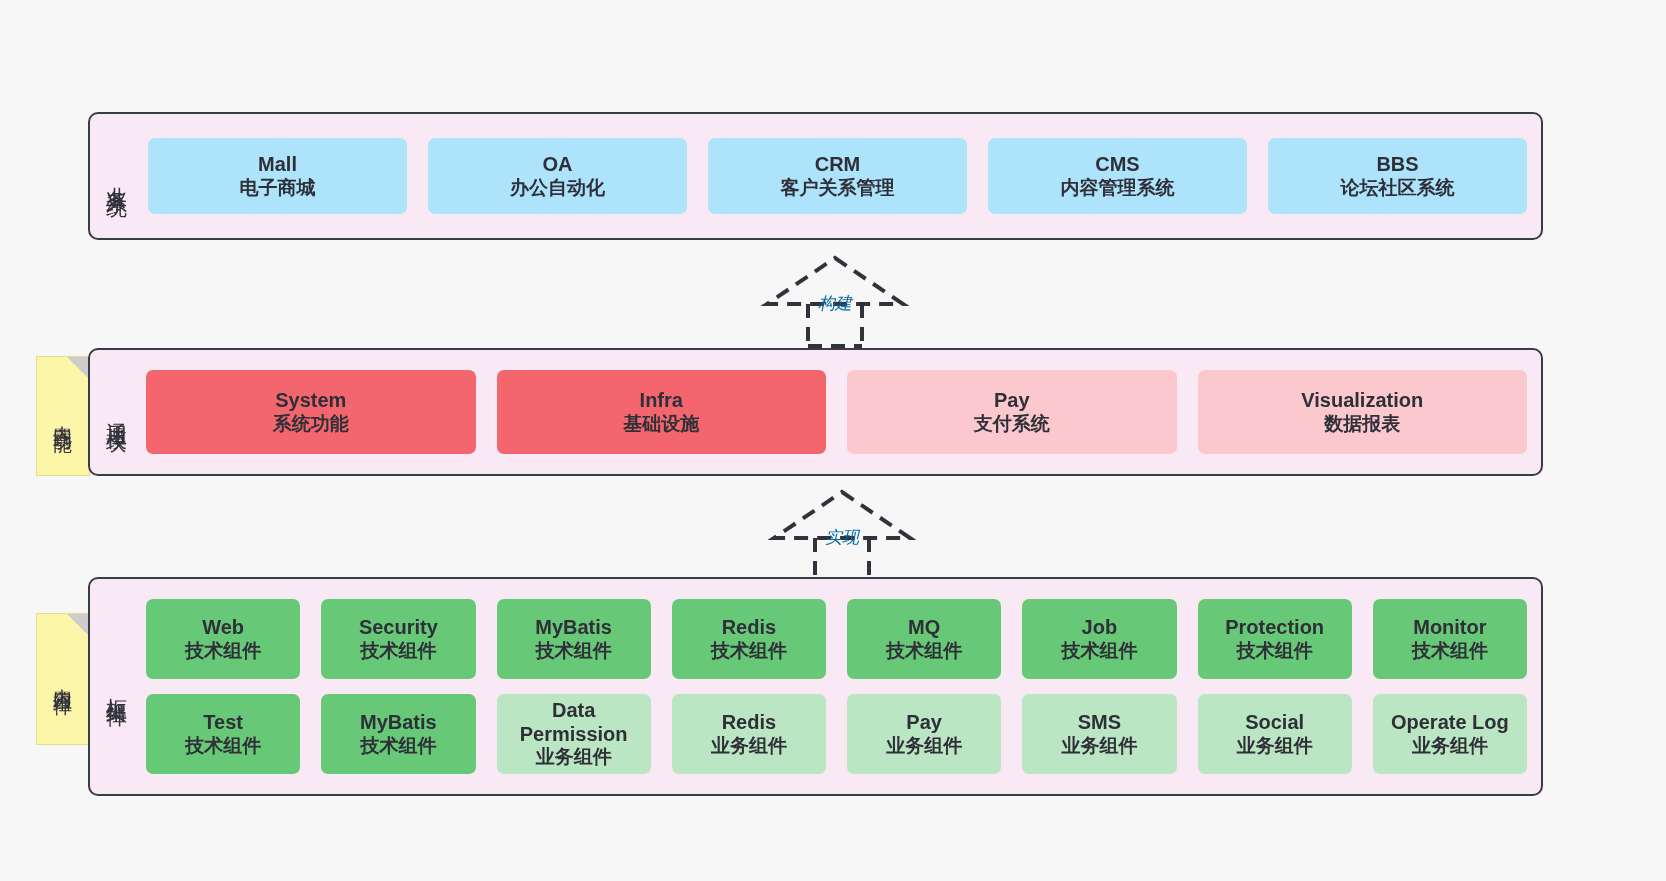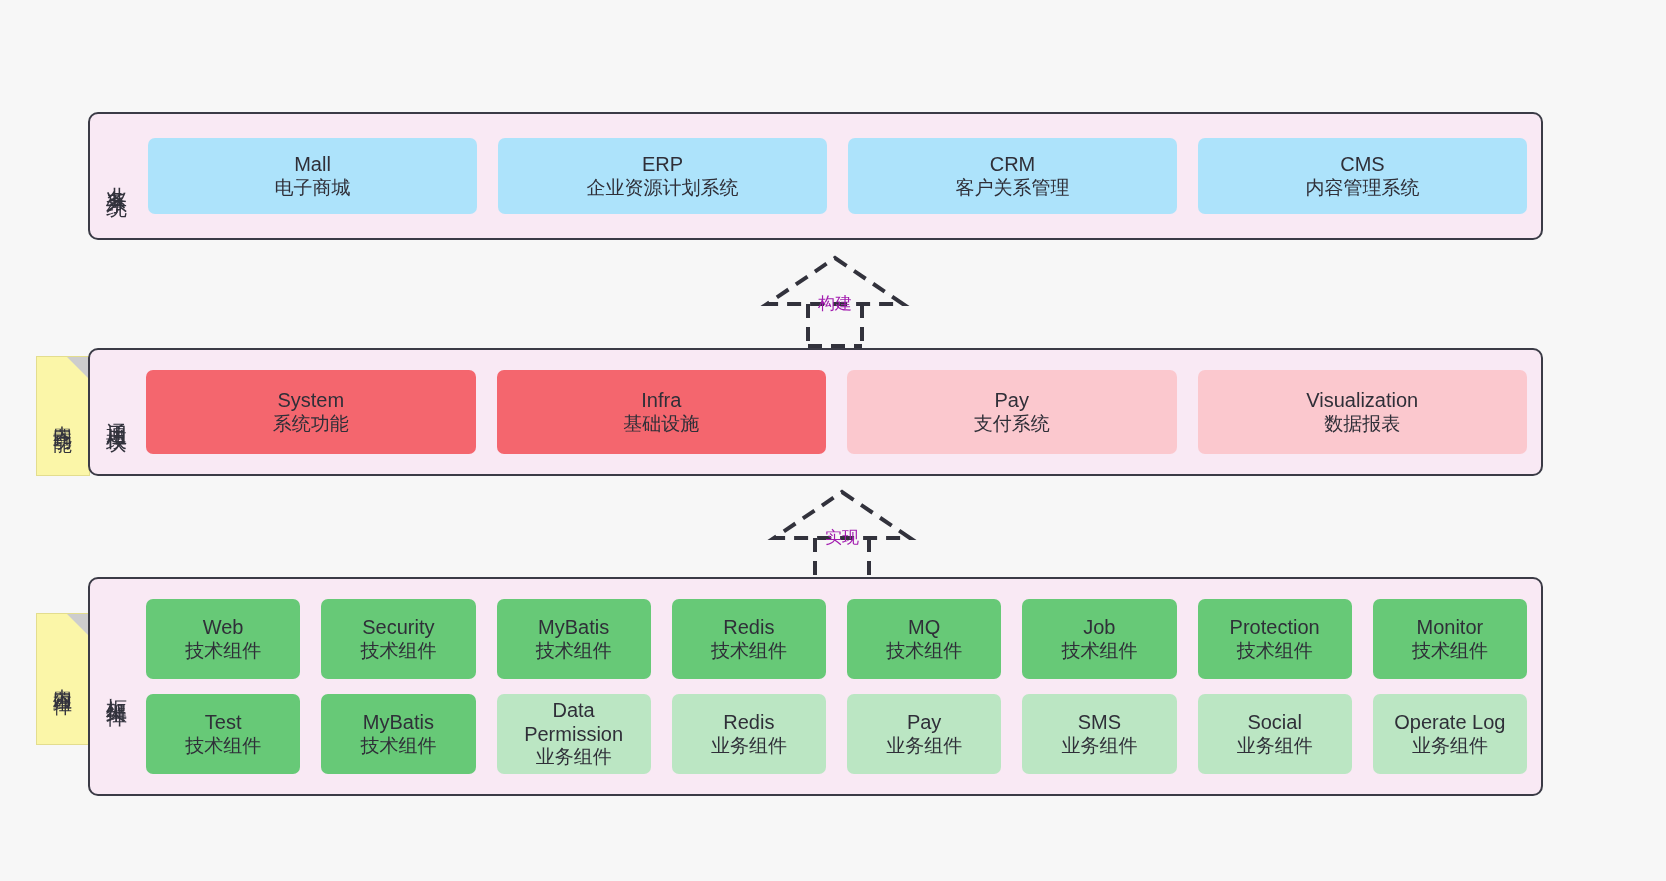--- a/index.html
+++ b/index.html
@@ -49,20 +49,21 @@
     padding-left: 4px;
   }
 
   .layer-body {
     flex: 1 1 auto;
     display: flex;
     flex-direction: column;
     justify-content: center;
     padding: 0 14px 0 6px;
     gap: 16px;
+    font-weight: bold;
   }
 
   .row {
     display: flex;
     gap: 21px;
     align-items: stretch;
   }
 
   .card {
     flex: 1 1 0;
@@ -141,53 +142,58 @@
   }
   #note-modules { left: 36px; top: 356px; width: 54px; height: 120px; }
   #note-framework { left: 36px; top: 613px; width: 54px; height: 132px; }
 
   
   .arrow { position: absolute; }
   .arrow svg { display: block; overflow: visible; }
   .arrow-label {
     position: absolute;
     font-size: 17px;
-    color: #a21caf;
+    color: #0369a1;
     background: transparent;
     white-space: nowrap;
+    font-style: italic;
   }
   #arrow-build { left: 755px; top: 256px; width: 160px; height: 92px; }
   #arrow-build .arrow-label { left: 63px; top: 36px; }
   #arrow-impl { left: 762px; top: 490px; width: 160px; height: 92px; }
   #arrow-impl .arrow-label { left: 63px; top: 36px; }
 </style>
 </head>
 <body>
 
 <div class="canvas">
 
   <div class="layer" id="layer-business">
     <div class="layer-title">业务系统</div>
     <div class="layer-body">
       <div class="row">
         <div class="card">
           <span class="c-en">Mall</span>
           <span class="c-cn">电子商城</span>
         </div>
         <div class="card">
-          <span class="c-en">ERP</span>
-          <span class="c-cn">企业资源计划系统</span>
+          <span class="c-en">OA</span>
+          <span class="c-cn">办公自动化</span>
         </div>
         <div class="card">
           <span class="c-en">CRM</span>
           <span class="c-cn">客户关系管理</span>
         </div>
         <div class="card">
           <span class="c-en">CMS</span>
           <span class="c-cn">内容管理系统</span>
+        </div>
+        <div class="card">
+          <span class="c-en">BBS</span>
+          <span class="c-cn">论坛社区系统</span>
         </div>
       </div>
     </div>
   </div>
 
   <div class="arrow" id="arrow-build">
     <svg width="160" height="92" viewBox="0 0 160 92">
       <path d="M 80 2 L 148 48 L 12 48 Z" fill="none" stroke="#32323c" stroke-width="4" stroke-dasharray="14,9" stroke-linejoin="miter"></path>
       <path d="M 53 48 L 53 92 M 107 48 L 107 92 M 53 90 L 107 90" fill="none" stroke="#32323c" stroke-width="4" stroke-dasharray="14,9"></path>
     </svg>

